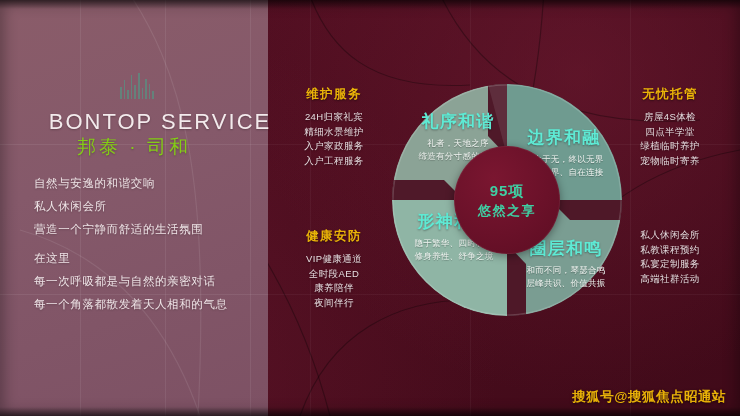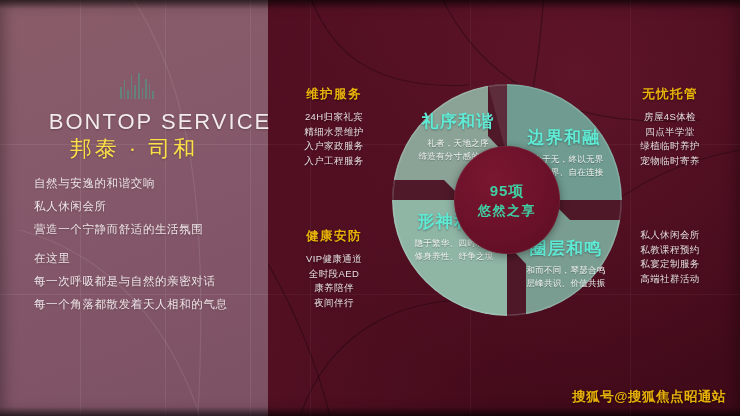--- a/index.html
+++ b/index.html
@@ -60,21 +60,21 @@
     display:flex;align-items:flex-end;gap:2px;
   }
   .logo-bars i{display:block;width:2px;background:#62857c;opacity:.95;}
   .title-en{
     position:absolute;left:0;top:109px;width:320px;text-align:center;
     color:#f3eaec;font-size:22px;letter-spacing:2.0px;font-weight:400;
     text-shadow:0 1px 2px rgba(0,0,0,.25);
   }
   .title-cn{
     position:absolute;left:0;top:134px;width:268px;text-align:center;
-    color:#fde047;font-size:22px;letter-spacing:3px;font-weight:500;
+    color:#84cc16;font-size:19px;letter-spacing:3px;font-weight:500;
     text-shadow:0 1px 2px rgba(0,0,0,.25);
   }
   .hero-lines{position:absolute;left:34px;top:176px;width:230px;}
   .hero-lines p{
     margin:0 0 8px 0;color:#efe4e7;font-size:11.5px;line-height:15px;
     letter-spacing:.6px;text-shadow:0 1px 2px rgba(0,0,0,.22);
   }
   .hero-lines p.gap{margin-top:14px;}
 
   

